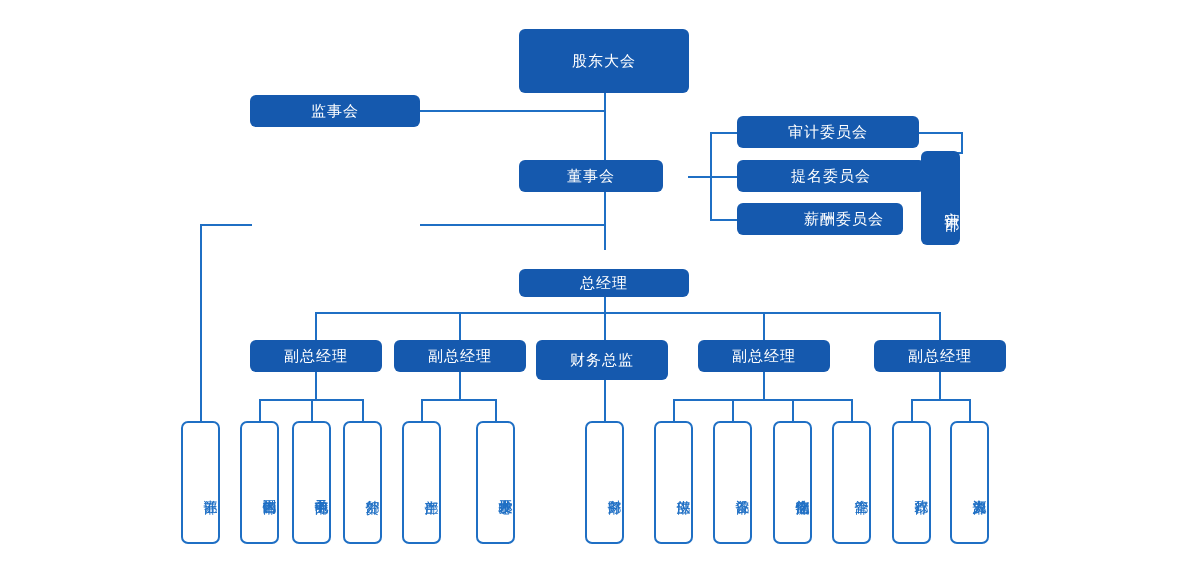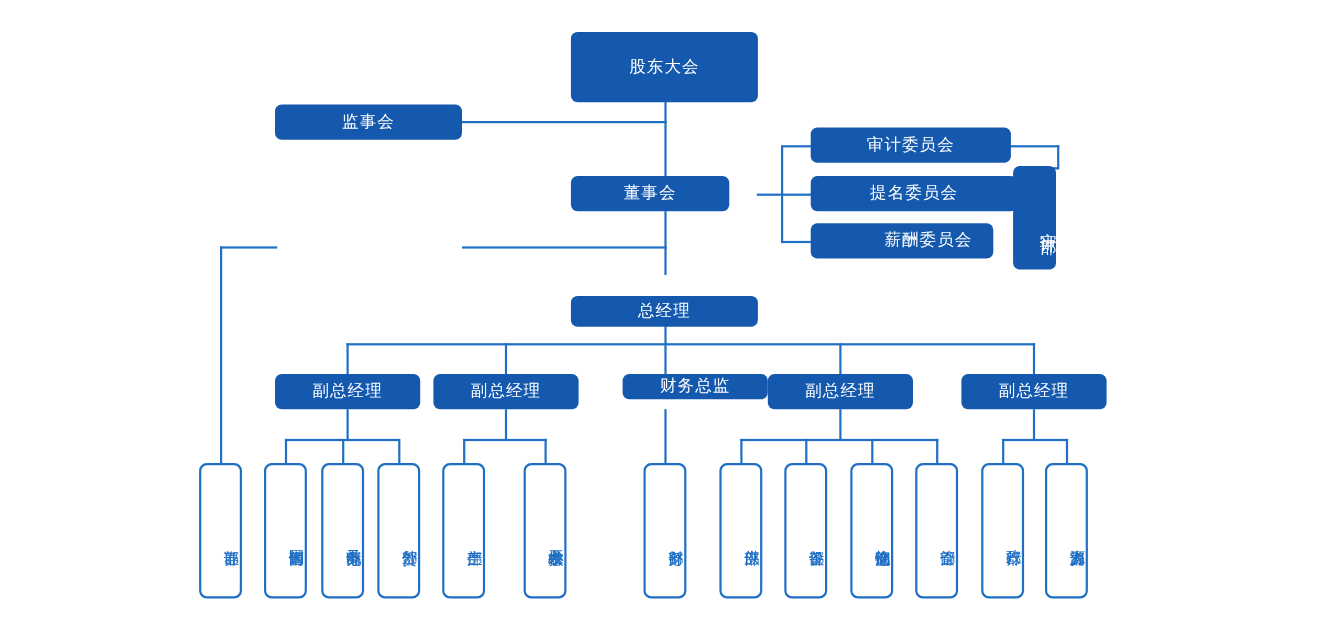--- a/index.html
+++ b/index.html
@@ -119,21 +119,21 @@
   <div class="box" style="left:737px;top:116px;width:182px;height:32px;">审计委员会</div>
 
   <div class="box" style="left:737px;top:160px;width:188px;height:32px;">提名委员会</div>
 
   <div class="box" style="left:737px;top:203px;width:166px;height:32px;padding-left:48px;">薪酬委员会</div>
 
   <div class="box vert" style="left:921px;top:151px;width:39px;height:94px;">审计部</div>
 
   <div class="box" style="left:250px;top:340px;width:132px;height:32px;">副总经理</div>
   <div class="box" style="left:394px;top:340px;width:132px;height:32px;">副总经理</div>
-  <div class="box" style="left:566px;top:340px;width:132px;height:23px;">财务总监</div>
+  <div class="box" style="left:536px;top:340px;width:132px;height:40px;">财务总监</div>
   <div class="box" style="left:698px;top:340px;width:132px;height:32px;">副总经理</div>
   <div class="box" style="left:874px;top:340px;width:132px;height:32px;">副总经理</div>
 
   <div class="box dept vert" style="left:181px;top:421px;width:39px;height:123px;">证券部</div>
 
   <div class="box dept vert" style="left:240px;top:421px;width:39px;height:123px;">国内销售部</div>
   <div class="box dept vert" style="left:292px;top:421px;width:39px;height:123px;">电子商务部</div>
   <div class="box dept vert" style="left:343px;top:421px;width:39px;height:123px;">外贸部</div>
 
   <div class="box dept vert" style="left:402px;top:421px;width:39px;height:123px;">生产部</div>

